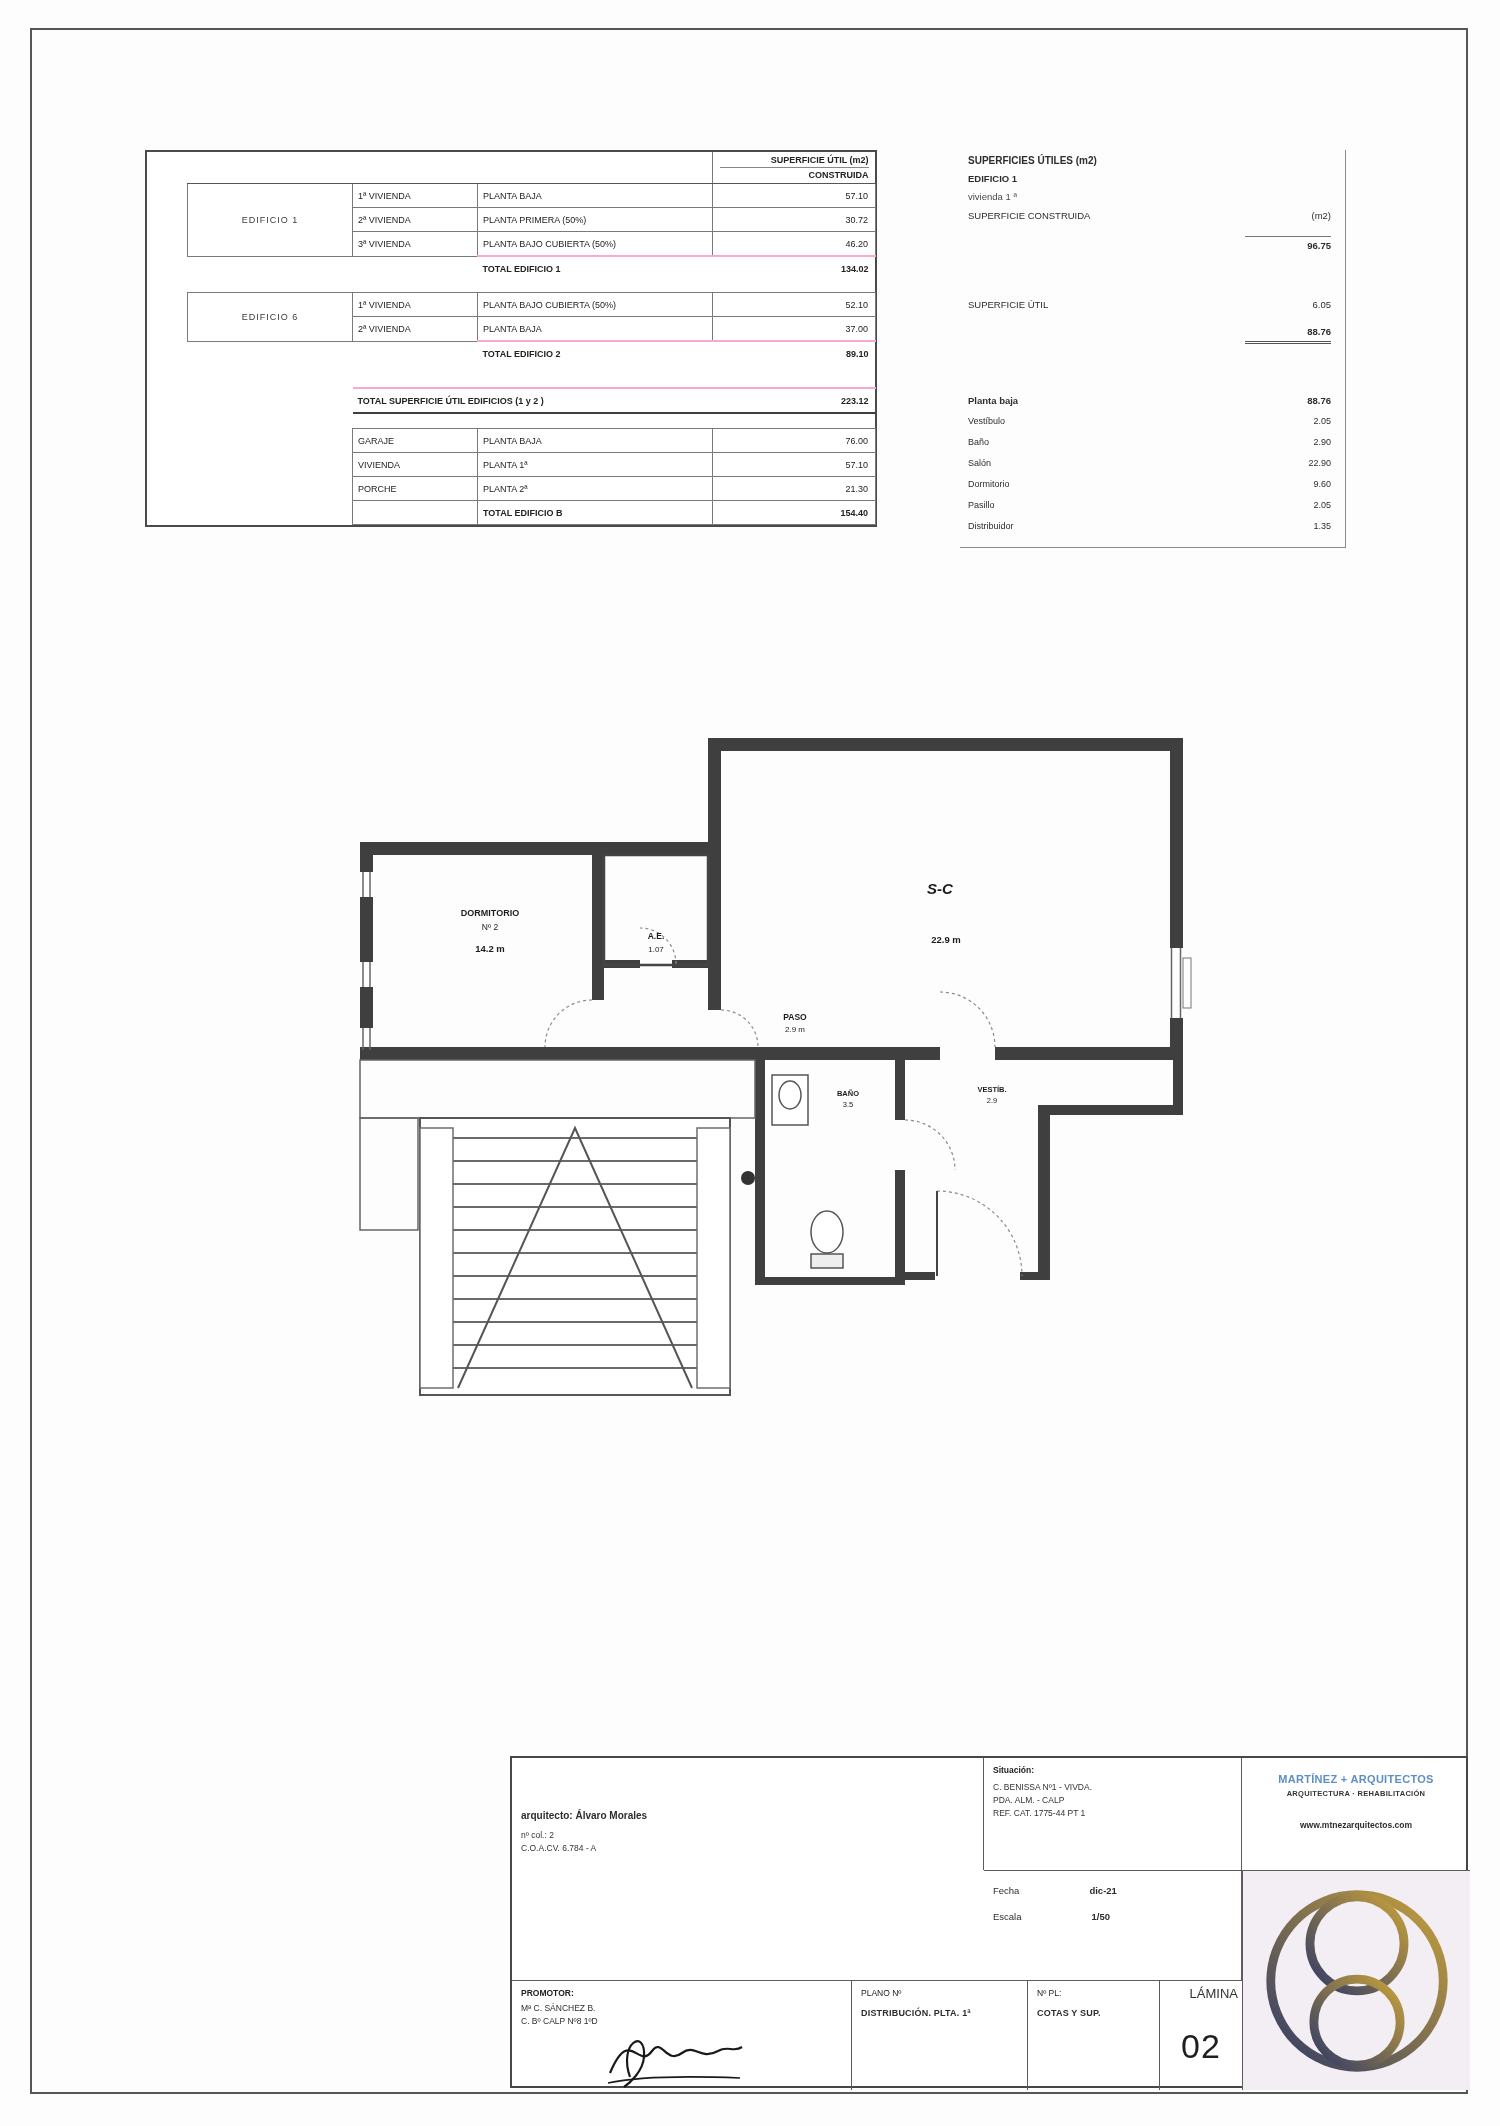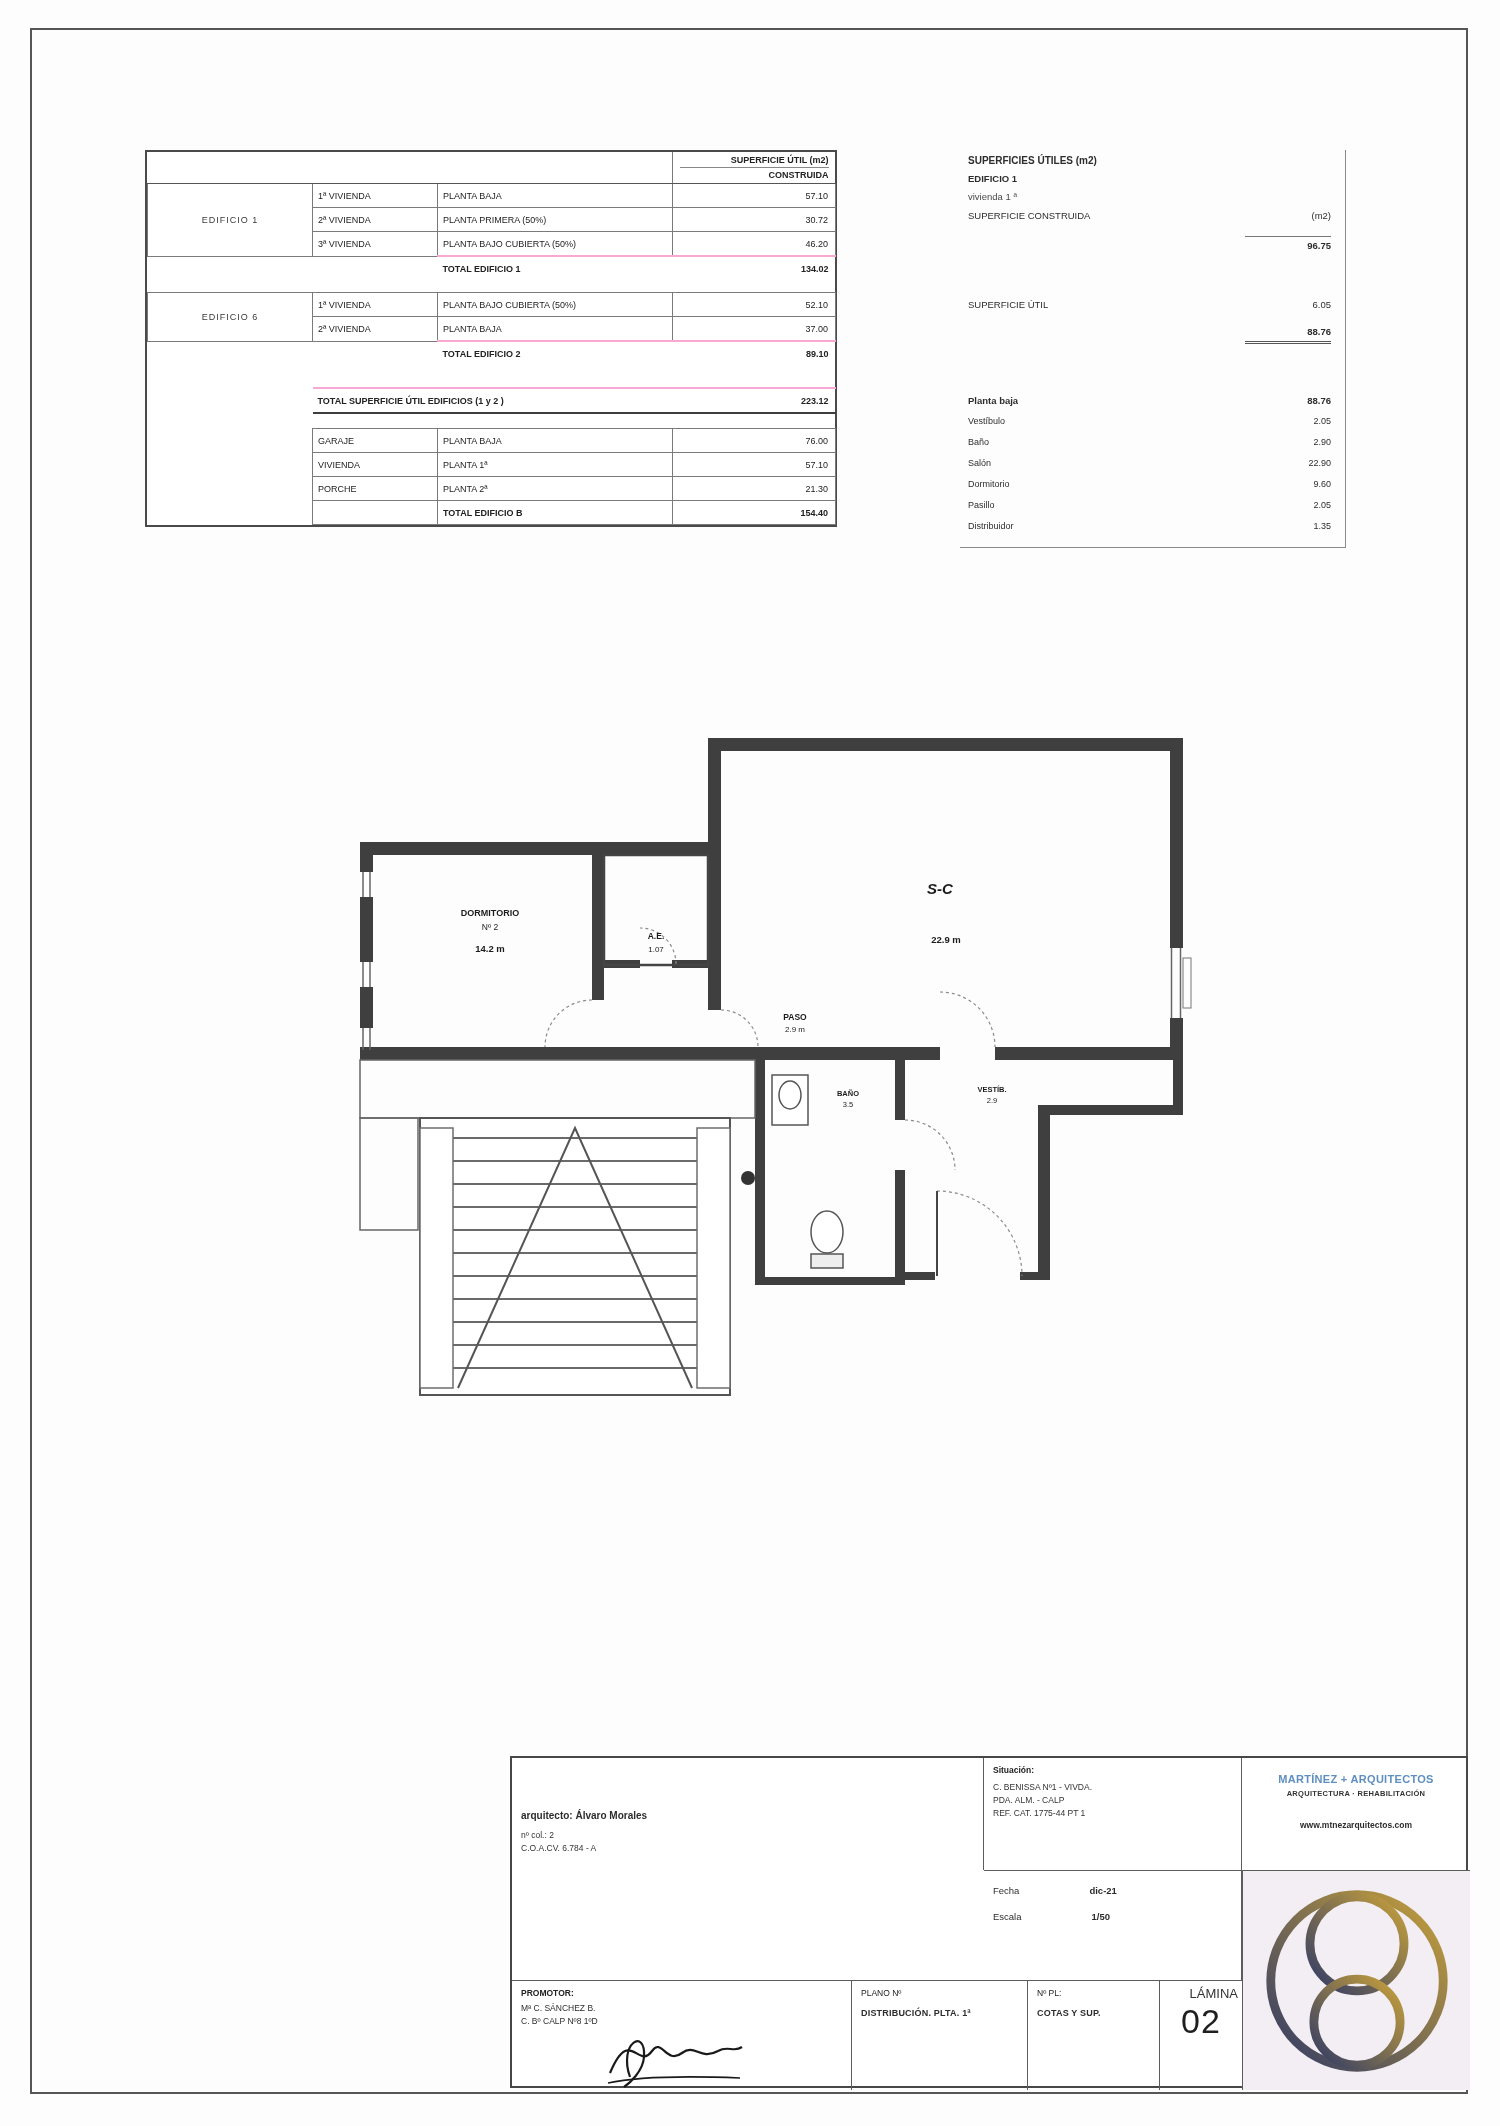--- a/index.html
+++ b/index.html
@@ -1,21 +1,21 @@
 <!DOCTYPE html>
 <html><head>
 <meta charset="utf-8">
 <style>
   html,body{margin:0;padding:0;background:#fff;}
   body{font-family:"Liberation Sans","DejaVu Sans",sans-serif;color:#2d2d2d;}
   .page{position:relative;width:1500px;height:2126px;background:#fdfdfd;overflow:hidden;}
   .page-frame{position:absolute;left:30px;top:28px;width:1438px;height:2066px;border:2px solid #565656;box-sizing:border-box;}
 
   
-  .area-wrap{position:absolute;left:145px;top:150px;width:688px;border:2px solid #4a4a4a;background:#fff;}
+  .area-wrap{position:absolute;left:145px;top:150px;width:688px;border:2px solid #4a4a4a;background:#fff;padding-left:40px;}
   .area-table{border-collapse:collapse;width:100%;font-size:9px;color:#222;table-layout:fixed;}
   .area-table td{padding:1px 5px;height:21px;vertical-align:middle;overflow:hidden;white-space:nowrap;}
   .area-table .box{border:1px solid #7a7a7a;}
   .area-table .nb{border:none;}
   .area-table .val{text-align:right;padding-right:7px;}
   .area-table .sec{text-align:center;letter-spacing:1px;color:#3a3a3a;}
   .area-table .bold{font-weight:bold;}
   .area-table .bt2{border-top:2px solid #f9a8d4;}
   .area-table .bb2{border-bottom:2px solid #3e3e3e;}
   .area-table .hdr-cell{border-left:1px solid #7a7a7a;border-bottom:1.5px solid #555;text-align:right;font-weight:bold;padding:0 7px;}
@@ -64,21 +64,21 @@
   .obra-line{font-weight:bold;font-size:10px;margin-top:26px;letter-spacing:.4px;}
   .meta-row{display:flex;line-height:26px;font-size:9.5px;}
   .meta-row .mv{margin-left:70px;font-weight:bold;}
   .firm-name{color:#5f8fc0;font-weight:bold;font-size:11px;margin-top:8px;letter-spacing:.3px;}
   .firm-tag{font-size:7.5px;font-weight:bold;color:#333;margin-top:4px;letter-spacing:.3px;}
   .firm-web{font-size:8.5px;font-weight:bold;margin-top:22px;}
   .prom-l{font-size:8.5px;line-height:13px;}
   .sig{position:absolute;left:88px;top:32px;}
   .cell-val{font-weight:bold;font-size:9px;margin-top:10px;letter-spacing:.2px;}
   .lam-lbl{position:absolute;right:4px;top:5px;font-size:13px;color:#333;}
-  .lam-num{position:absolute;left:0;right:0;top:21px;text-align:center;font-size:34px;color:#1f1f1f;letter-spacing:1px;}
+  .lam-num{position:absolute;left:0;right:0;top:46px;text-align:center;font-size:34px;color:#1f1f1f;letter-spacing:1px;}
 </style>
 </head>
 <body>
 
 <div class="page">
   <div class="page-frame"></div>
 
   <div class="area-wrap">
     <table class="area-table">
       <colgroup>

